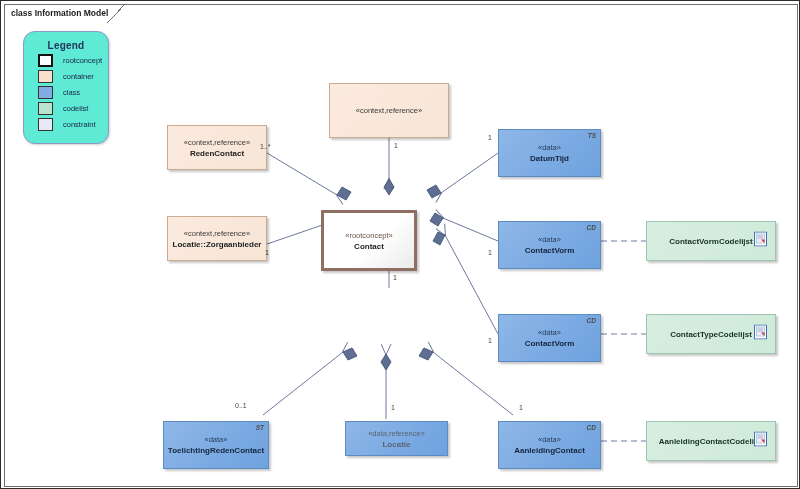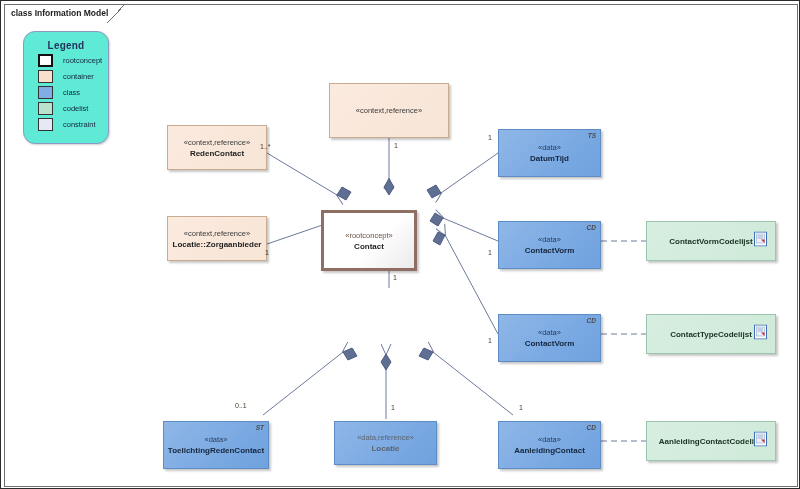--- a/index.html
+++ b/index.html
@@ -184,21 +184,21 @@
     <div class="nm">ContactVorm</div>
   </div>
 
 
   <div class="node n-data" style="left:162px;top:420px;width:106px;height:48px;">
     <div class="corner">ST</div>
     <div class="stereo">«data»</div>
     <div class="nm">ToelichtingRedenContact</div>
   </div>
 
-  <div class="node n-data n-ref" style="left:333px;top:420px;width:103px;height:44px;">
+  <div class="node n-data n-ref" style="left:344px;top:420px;width:103px;height:35px;">
     <div class="stereo">«data,reference»</div>
     <div class="nm">Locatie</div>
   </div>
 
   <div class="node n-data" style="left:497px;top:420px;width:103px;height:48px;">
     <div class="corner">CD</div>
     <div class="stereo">«data»</div>
     <div class="nm">AanleidingContact</div>
   </div>
 

